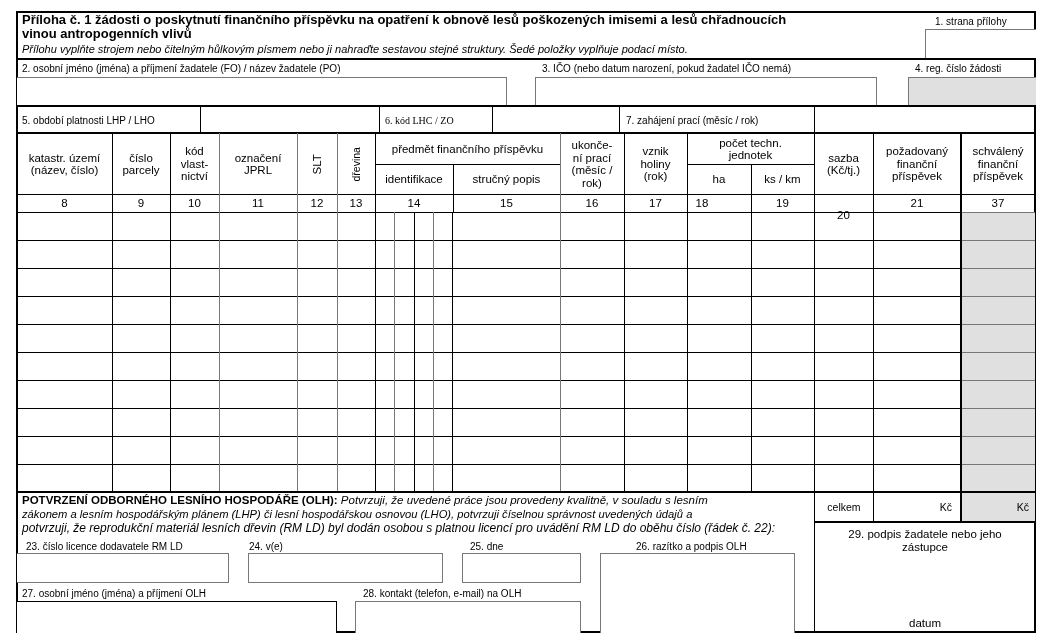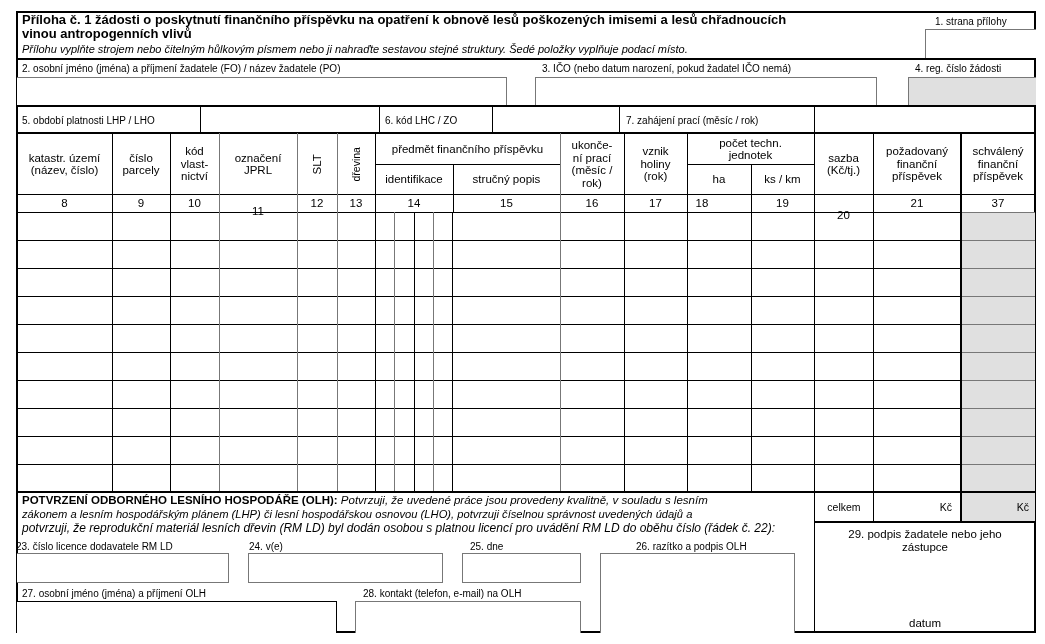--- a/index.html
+++ b/index.html
@@ -41,21 +41,21 @@
 <div class="box" style="left:535px;top:77px;width:342px;height:29px;border-bottom:none;"><span></span></div>
 <div class="txt" style="left:915px;top:62px;">4. reg. číslo žádosti</div>
 <div class="box grey" style="left:908px;top:77px;width:128px;height:29px;border-right:none;border-bottom:none;"><span></span></div>
 
 <div class="hl2" style="left:16px;top:105px;width:1020px;"></div>
 
 <div class="txt" style="left:22px;top:114px;">5. období platnosti LHP / LHO</div>
 <div class="vl" style="left:200px;top:106px;height:27px;"></div>
 <div class="abs" style="left:201px;top:106px;width:178px;height:27px;"><span></span></div>
 <div class="vl" style="left:379px;top:106px;height:27px;"></div>
-<div class="txt" style="left:385px;top:114px;">6. kód LHC / ZO</div>
+<div class="txt" style="left:385px;top:114px;font-family:Liberation Serif, serif;">6. kód LHC / ZO</div>
 <div class="vl" style="left:492px;top:106px;height:27px;"></div>
 <div class="abs" style="left:493px;top:106px;width:126px;height:27px;"><span></span></div>
 <div class="vl" style="left:619px;top:106px;height:27px;"></div>
 <div class="txt" style="left:626px;top:114px;">7. zahájení prací (měsíc / rok)</div>
 <div class="vl" style="left:814px;top:106px;height:27px;"></div>
 <div class="abs" style="left:815px;top:106px;width:220px;height:27px;"><span></span></div>
 
 <div class="hl2" style="left:16px;top:132px;width:1020px;"></div>
 
 <div class="cell" style="left:17px;top:134px;width:95px;height:60px;">katastr. území
@@ -94,21 +94,21 @@
 
 <div class="hl" style="left:375px;top:164px;width:185px;"></div>
 <div class="hl" style="left:687px;top:164px;width:127px;"></div>
 <div class="vl" style="left:453px;top:164px;height:30px;"></div>
 <div class="vl" style="left:751px;top:164px;height:30px;"></div>
 
 <div class="hl" style="left:17px;top:194px;width:1018px;"></div>
 <div class="cell" style="left:17px;top:195px;width:95px;height:17px;">8</div>
 <div class="cell" style="left:112px;top:195px;width:58px;height:17px;">9</div>
 <div class="cell" style="left:170px;top:195px;width:49px;height:17px;">10</div>
-<div class="cell" style="left:219px;top:195px;width:78px;height:17px;margin-top:8px;">11</div>
+<div class="cell" style="left:219px;top:195px;width:78px;height:17px;">11</div>
 <div class="cell" style="left:297px;top:195px;width:40px;height:17px;">12</div>
 <div class="cell" style="left:337px;top:195px;width:38px;height:17px;">13</div>
 <div class="cell" style="left:375px;top:195px;width:78px;height:17px;">14</div>
 <div class="cell" style="left:453px;top:195px;width:107px;height:17px;">15</div>
 <div class="cell" style="left:560px;top:195px;width:64px;height:17px;text-align:right;">16</div>
 <div class="cell" style="left:624px;top:195px;width:63px;height:17px;">17</div>
 <div class="cell" style="left:670px;top:195px;width:64px;height:17px;">18</div>
 <div class="cell" style="left:751px;top:195px;width:63px;height:17px;">19</div>
 <div class="cell" style="left:814px;top:207px;width:59px;height:17px;">20</div>
 <div class="cell" style="left:873px;top:195px;width:88px;height:17px;">21</div>
@@ -175,21 +175,21 @@
 </div>
 <div class="abs grey" style="left:962px;top:493px;width:73px;height:29px;">
   <span class="txt" style="right:6px;top:8px;font-size:10.5px;">Kč</span>
 </div>
 <div class="hl2" style="left:814px;top:521px;width:222px;"></div>
 
 <div class="txt" style="left:22px;top:494px;font-size:11.5px;"><b>POTVRZENÍ ODBORNÉHO LESNÍHO HOSPODÁŘE (OLH):</b><i> Potvrzuji, že uvedené práce jsou provedeny kvalitně, v souladu s lesním</i></div>
 <div class="txt ital" style="left:22px;top:508px;font-size:11.2px;">zákonem a lesním hospodářským plánem (LHP) či lesní hospodářskou osnovou (LHO), potvrzuji číselnou správnost uvedených údajů a</div>
 <div class="txt ital" style="left:22px;top:522px;font-size:12px;">potvrzuji, že reprodukční materiál lesních dřevin (RM LD) byl dodán osobou s platnou licencí pro uvádění RM LD do oběhu číslo (řádek č. 22):</div>
 
-<div class="txt" style="left:16px;top:540px;">23. číslo licence dodavatele RM LD</div>
+<div class="txt" style="left:26px;top:540px;">23. číslo licence dodavatele RM LD</div>
 <div class="box" style="left:17px;top:553px;width:212px;height:30px;border-left:none;"><span></span></div>
 <div class="txt" style="left:249px;top:540px;">24. v(e)</div>
 <div class="box" style="left:248px;top:553px;width:195px;height:30px;"><span></span></div>
 <div class="txt" style="left:470px;top:540px;">25. dne</div>
 <div class="box" style="left:462px;top:553px;width:119px;height:30px;"><span></span></div>
 <div class="txt" style="left:636px;top:540px;">26. razítko a podpis OLH</div>
 <div class="box" style="left:600px;top:553px;width:195px;height:80px;border-bottom:none;"></div>
 
 <div class="txt" style="left:22px;top:587px;">27. osobní jméno (jména) a příjmení OLH</div>
 <div class="box" style="left:17px;top:601px;width:320px;height:32px;border-left:none;border-bottom:none;border-color:#000;"><span></span></div>

